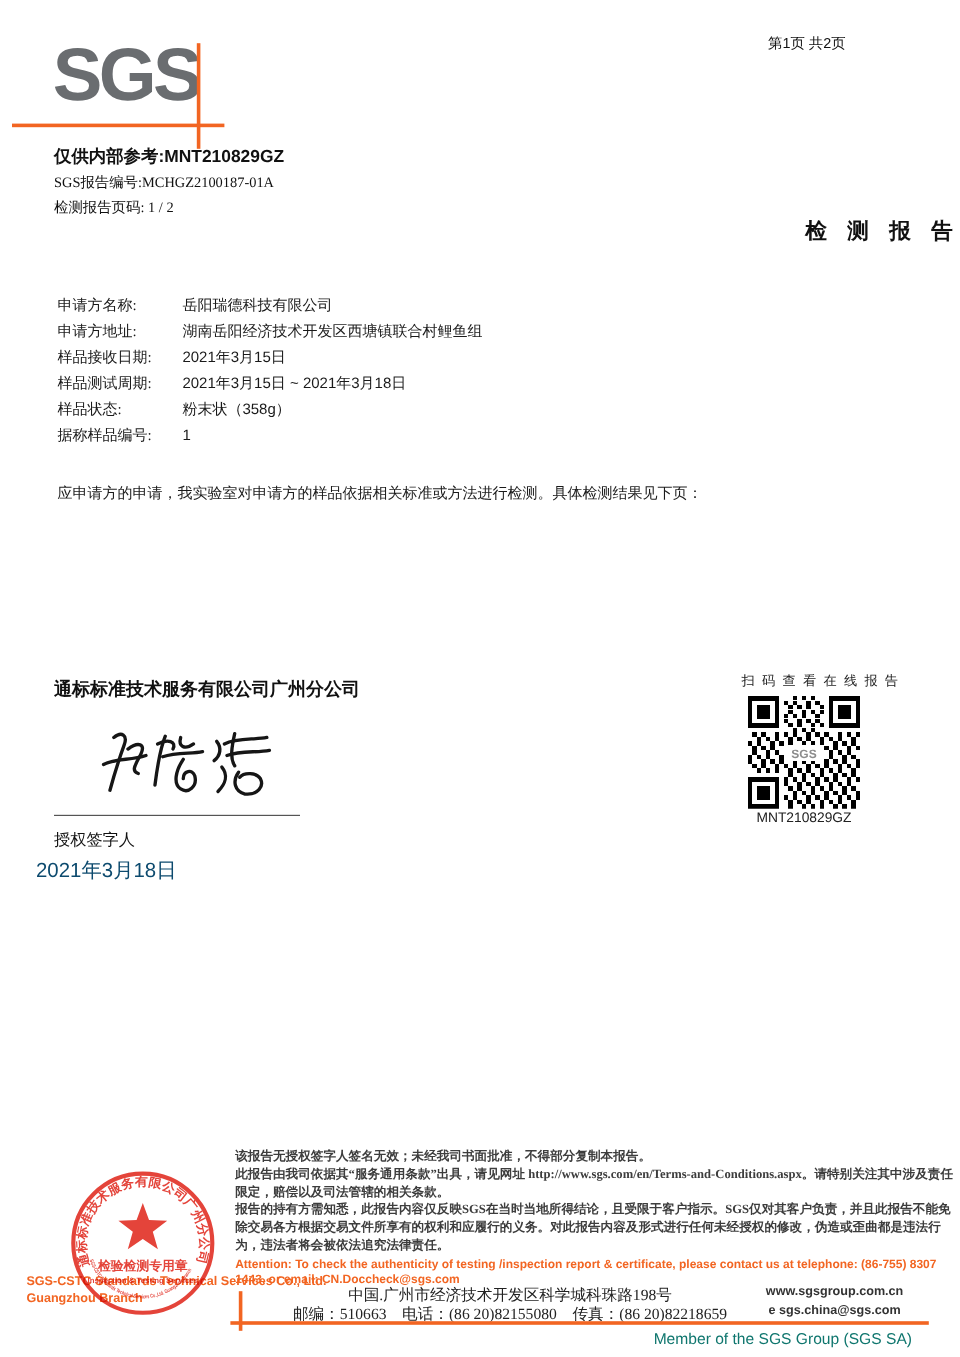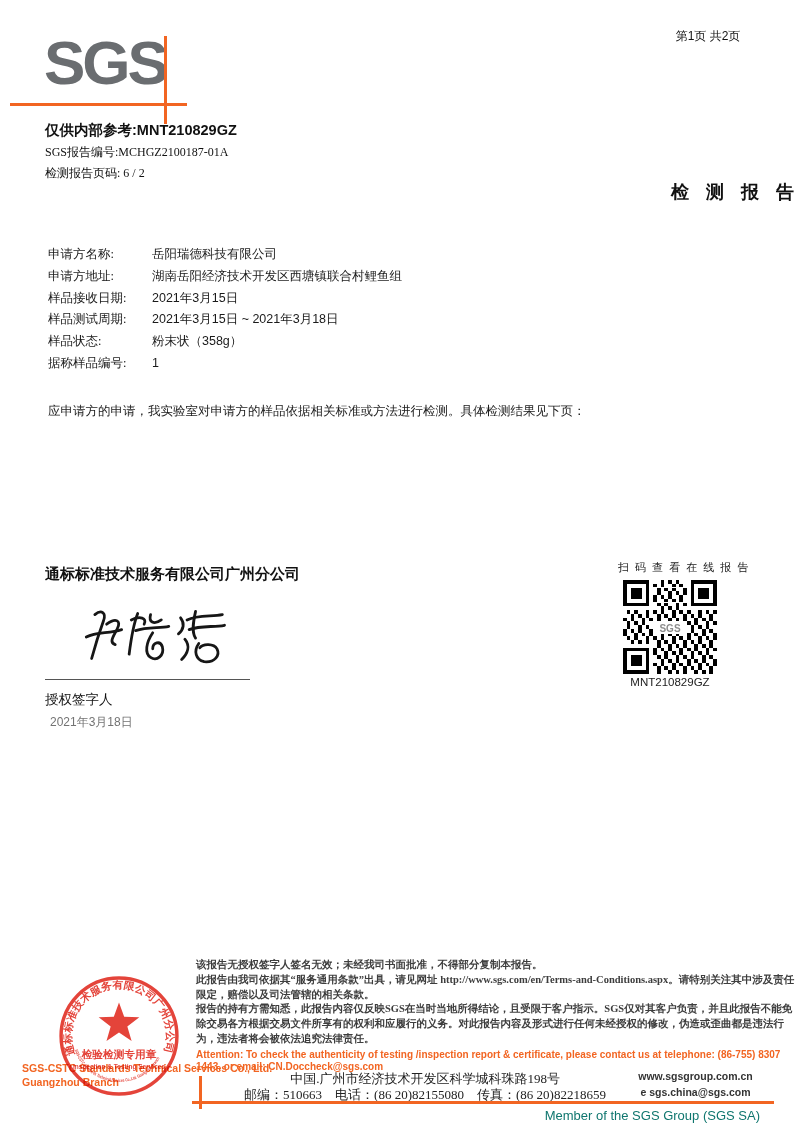--- a/index.html
+++ b/index.html
@@ -5,21 +5,21 @@
   * { margin:0; padding:0; box-sizing:border-box; }
   body { background:#ffffff; font-family:"Liberation Sans", sans-serif; }
   .page { position:relative; width:800px; height:1131px; background:#ffffff; overflow:hidden; margin:0 auto; }
   .abs { position:absolute; }
 
   
   .logo-text { left:44px; top:32px; font-size:62px; font-weight:900; color:#6a6d70;
                letter-spacing:-3px; line-height:1; font-family:"Liberation Sans", sans-serif; }
   .logo-hline { left:10px; top:103px; width:177px; height:3px; background:#f26522; }
   .logo-vline { left:164px; top:36px; width:3px; height:88px; background:#f26522; }
-  .page-indicator { left:640px; top:28px; width:136px; text-align:center; font-size:12px; color:#111; }
+  .page-indicator { left:640px; top:28px; width:136px; text-align:left; font-size:12px; color:#111; }
 
   .lab-info { left:45px; top:121px; color:#111; }
   .lab-info .l1 { font-size:14.5px; font-weight:bold; font-family:"Liberation Sans", sans-serif; }
   .lab-info .l2 { font-size:12px; margin-top:4px; font-family:"Liberation Serif", serif; }
   .lab-info .l3 { font-size:12px; margin-top:4px; font-family:"Liberation Serif", serif; }
 
   .report-title { left:0; top:180px; width:800px; text-align:right; font-size:18px;
                   font-weight:bold; letter-spacing:6px; color:#111; }
 
   
@@ -29,21 +29,21 @@
   .form .val { font-family:"Liberation Sans", sans-serif; font-size:12.5px; color:#1a1a1a; }
 
   .statement { left:48px; top:403px; width:700px; font-family:"Liberation Serif", serif;
                font-size:12.5px; color:#1a1a1a; }
 
   
   .company-name { left:45px; top:565px; font-size:15px; font-weight:bold; color:#111; }
   .signature-svg { left:82px; top:603px; }
   .sig-line { left:45px; top:679px; width:205px; height:1px; background:#555; }
   .signer-role { left:45px; top:691px; font-size:13.5px; color:#111; }
-  .sign-date { left:50px; top:714px; font-size:12px; color:#737373; }
+  .sign-date { left:30px; top:714px; font-size:17px; color:#0c4a6e; }
 
   
   .qr-block { left:618px; top:560px; width:104px; text-align:center; }
   .qr-caption { font-size:11px; letter-spacing:1.5px; color:#222; white-space:nowrap; }
   .qr-code { width:94px; height:94px; margin:5px auto 0 auto; display:block; }
   .qr-label { font-size:11.5px; color:#222; margin-top:2px; }
 
   .notice { left:40px; top:808px; width:728px; font-family:"Liberation Serif", serif;
             font-size:11px; line-height:17.5px; color:#2b2b2b; }
 
@@ -71,21 +71,21 @@
 
   <div class="abs logo-text">SGS</div>
   <div class="abs logo-hline"></div>
   <div class="abs logo-vline"></div>
 
   <div class="abs page-indicator">第1页 共2页</div>
 
   <div class="abs lab-info">
     <div class="l1"><span>仅供内部参考:</span><span>MNT210829GZ</span></div>
     <div class="l2">SGS报告编号:MCHGZ2100187-01A</div>
-    <div class="l3">检测报告页码: 6 / 2</div>
+    <div class="l3">检测报告页码: 1 / 2</div>
   </div>
 
   <div class="abs report-title">检 测 报 告</div>
 
   <div class="abs form">
     <div class="row">
       <span class="lbl">申请方名称:</span>
       <span class="val">岳阳瑞德科技有限公司</span>
     </div>
     <div class="row">

